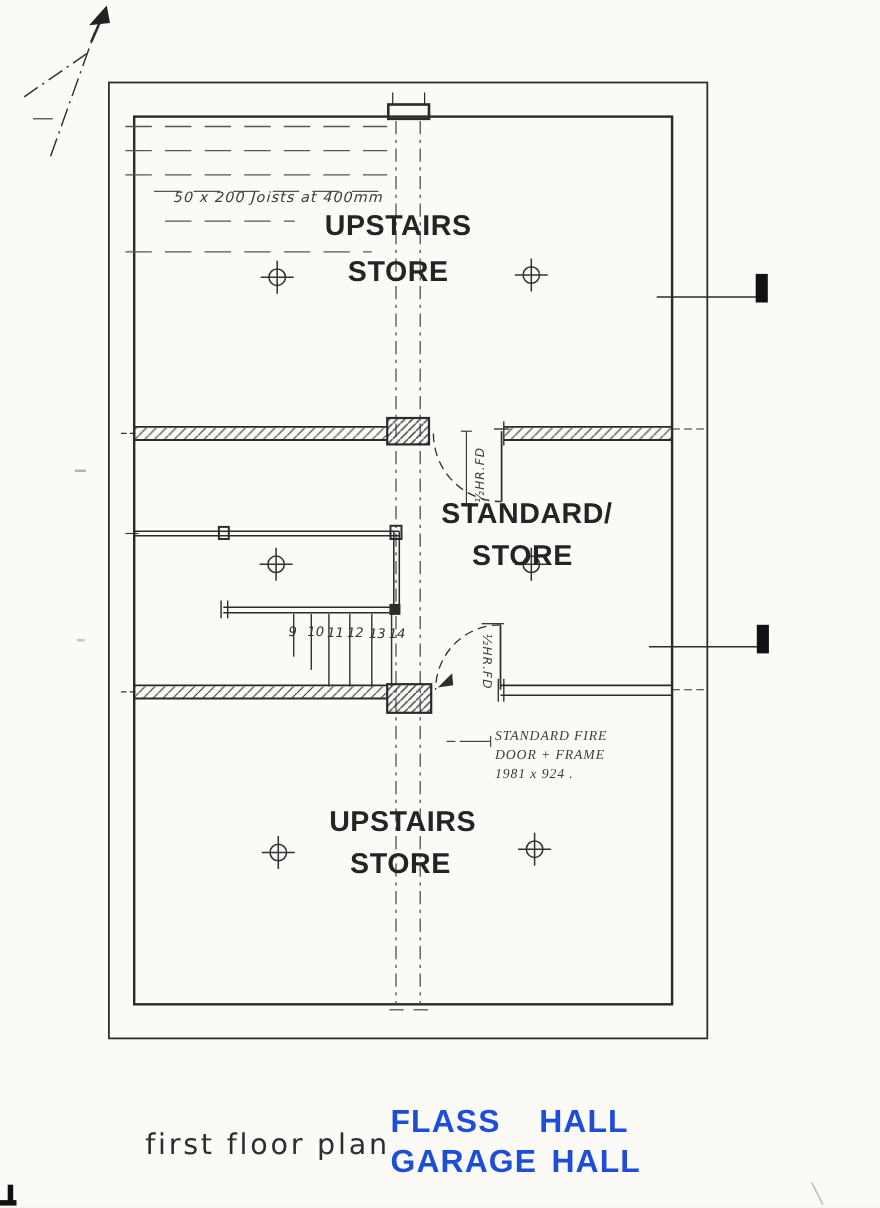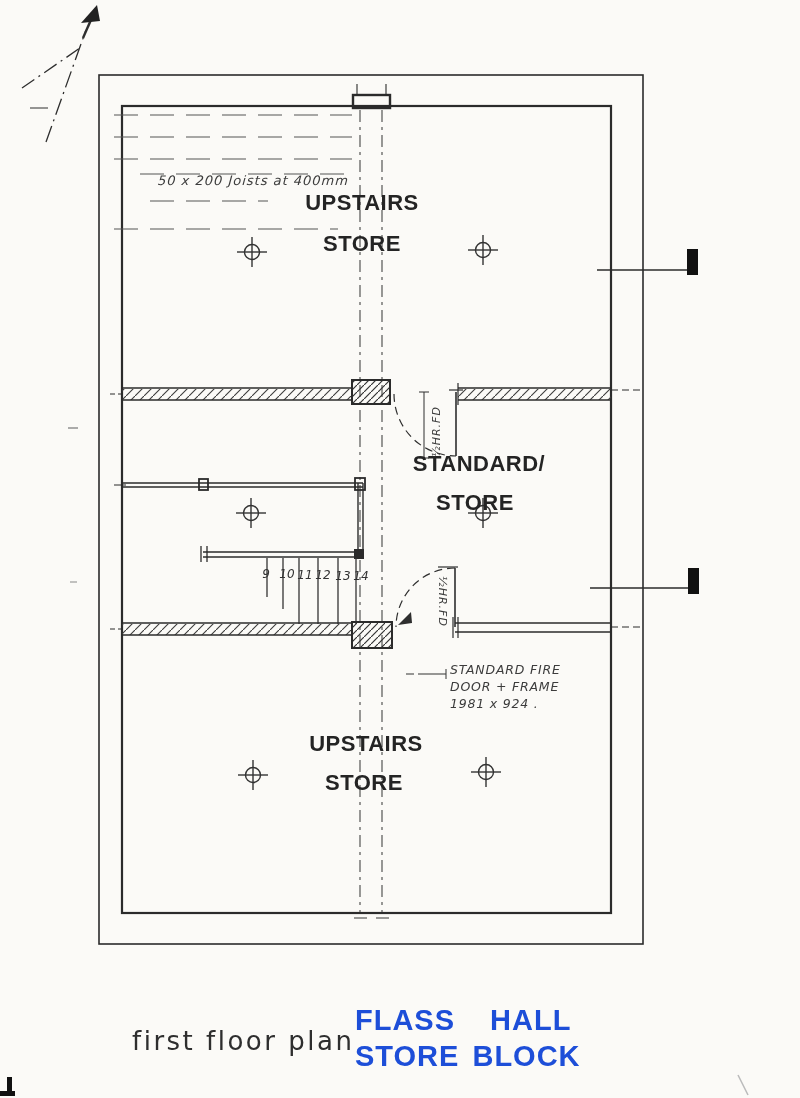--- a/index.html
+++ b/index.html
@@ -5,29 +5,29 @@
   html,body{margin:0;padding:0;background:#e8e8e8;}
   #sheet{
     position:relative;width:800px;height:1098px;margin:0 auto;
     background:#fbfaf7;overflow:hidden;
     font-family:"Liberation Sans",sans-serif;color:#232323;
   }
   svg{position:absolute;left:0;top:0;}
   .lbl{position:absolute;white-space:nowrap;}
   .room-label{
     font-family:"Liberation Sans",sans-serif;font-weight:700;
-    font-size:22px;letter-spacing:.5px;color:#242424;
+    font-size:26px;letter-spacing:.5px;color:#242424;
     width:160px;text-align:center;
   }
   .hand-note{
     font-family:"DejaVu Sans",sans-serif;font-style:italic;
     color:#3c3c3c;letter-spacing:1px;
   }
   .joist-note{font-size:13px;transform:skewX(-4deg);}
-  .fire-note{font-size:12.5px;line-height:17px;letter-spacing:.8px;}
+  .fire-note{font-size:12.5px;line-height:17px;letter-spacing:.8px;font-family:Liberation Serif, serif;}
   .door-tag{
     font-family:"DejaVu Sans",sans-serif;font-style:italic;
     font-size:11px;letter-spacing:1px;color:#3c3c3c;width:60px;
   }
   .door-tag-top{transform:rotate(-90deg);transform-origin:top left;}
   .door-tag-bottom{transform:rotate(90deg);transform-origin:top left;}
   .plan-title{
     font-family:"DejaVu Sans",sans-serif;font-size:26px;
     letter-spacing:2.5px;color:#2e2e2e;
   }
@@ -237,15 +237,15 @@
     <div>STANDARD FIRE</div>
     <div>DOOR + FRAME</div>
     <div>1981 x 924 .</div>
   </div>
 
   <div class="lbl door-tag door-tag-top" style="left:430px;top:457px;">½HR.FD</div>
   <div class="lbl door-tag door-tag-bottom" style="left:449px;top:576px;">½HR.FD</div>
 
   <div class="lbl plan-title" style="left:132px;top:1026px;">first floor plan</div>
   <div class="lbl project-title pt1" style="left:355px;top:1004px;">FLASS HALL</div>
-  <div class="lbl project-title pt2" style="left:355px;top:1040px;">STORE BLOCK</div>
+  <div class="lbl project-title pt2" style="left:355px;top:1040px;">GARAGE HALL</div>
 
 </div>
 
 </body></html>

